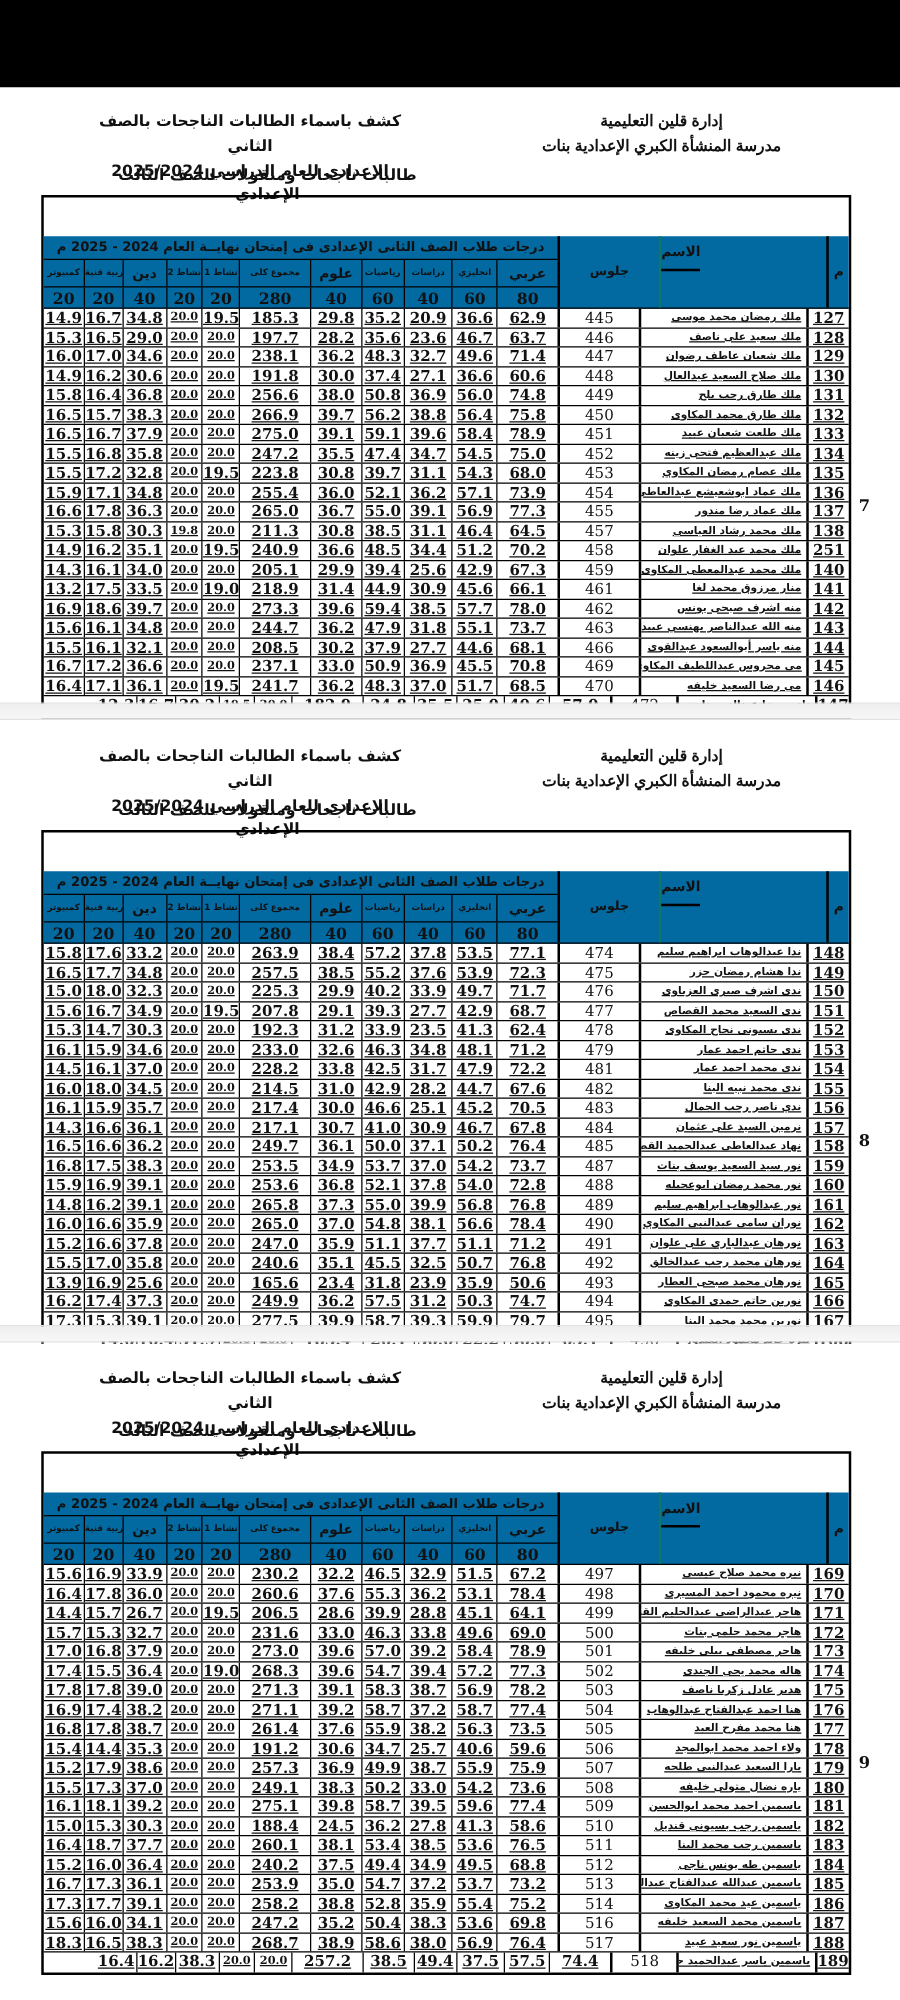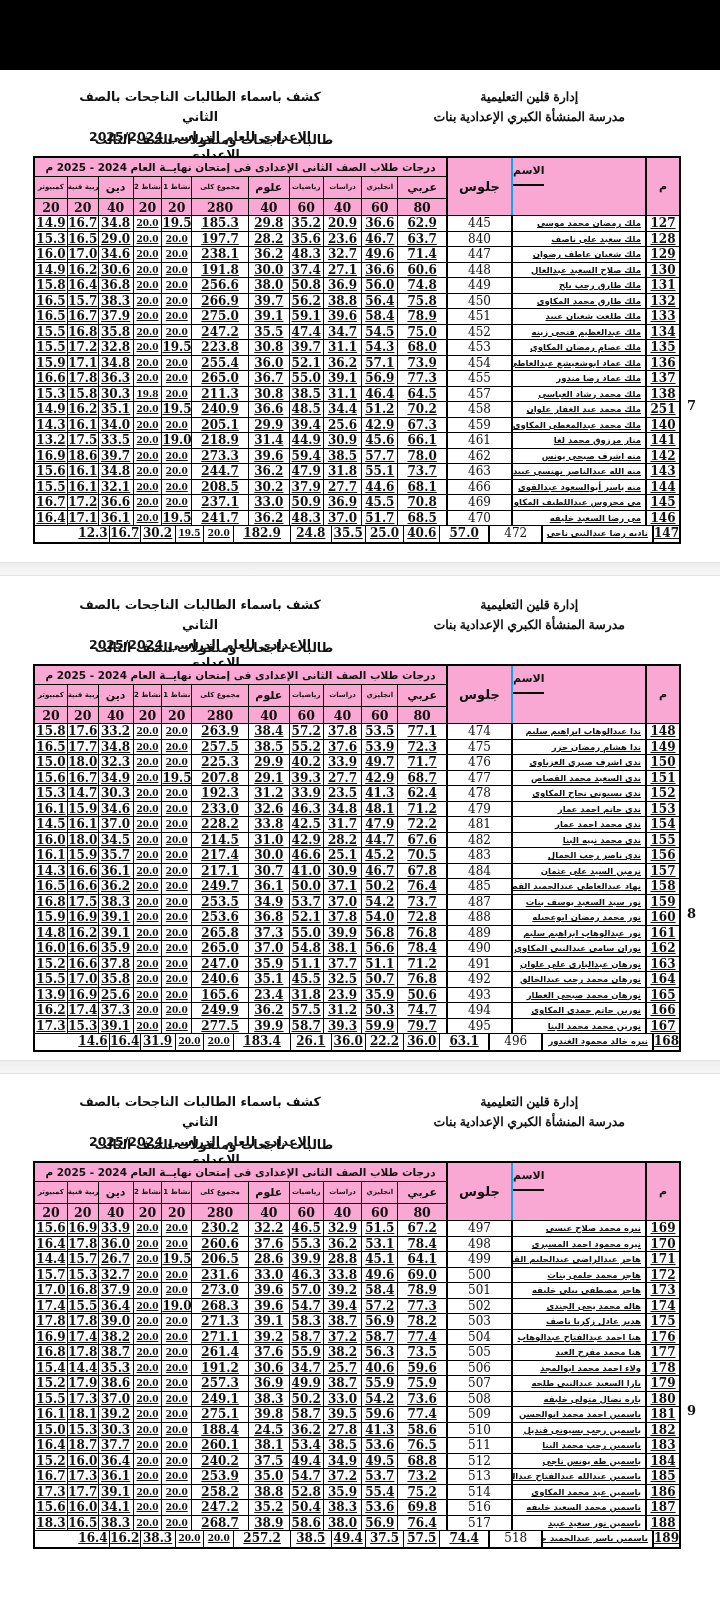--- a/index.html
+++ b/index.html
@@ -5,31 +5,31 @@
   * { box-sizing: border-box; margin: 0; padding: 0; }
   html, body { width: 720px; height: 1600px; background: #ffffff; overflow: hidden; }
   body { font-family: "DejaVu Serif", serif; color: #111; position: relative; }
   .topbar { position: absolute; left: 0; top: 0; width: 720px; height: 70px; background: #000; }
   .sep { position: absolute; left: 0; width: 720px; height: 14px; background: linear-gradient(#eeeeee, #f7f7f7); border-top: 1px solid #e2e2e2; border-bottom: 1px solid #e2e2e2; }
   .page { position: absolute; left: 0; width: 720px; background: #fff; }
   .hdr-right { position: absolute; right: 95px; text-align: center; font-family: Liberation Sans, sans-serif; font-weight: bold; font-size: 12.5px; line-height: 20px; direction: rtl; }
   .hdr-left { position: absolute; left: 60px; width: 280px; text-align: center; font-family: "DejaVu Sans", sans-serif; font-weight: bold; font-size: 12.5px; line-height: 20px; direction: rtl; }
   .hdr-sub { position: absolute; left: 74px; width: 280px; text-align: center; font-family: "DejaVu Sans", sans-serif; font-weight: bold; font-size: 12.5px; direction: rtl; }
   .grid { position: absolute; left: 33px; width: 648px; border: 2px solid #000; direction: ltr; }
-  .thead { display: flex; background: #f9a8d4; border-bottom: 1px solid #000; height: 58px; }
+  .thead { display: flex; background: #0369a1; border-bottom: 1px solid #000; height: 58px; margin-top: 31px; }
   .thead .scores-h { width: 413px; border-right: 2px solid #000; display: flex; flex-direction: column; }
   .thead .title-row { height: 20px; font-family: "DejaVu Sans", sans-serif; font-weight: bold; font-size: 10.5px; text-align: center; direction: rtl; border-bottom: 1px solid #000; line-height: 19px; white-space: nowrap; overflow: hidden; }
   .thead .subj-row { display: flex; height: 22px; border-bottom: 1px solid #000; }
   .thead .max-row { display: flex; height: 16px; }
   .cell { border-right: 1px solid #000; text-align: center; overflow: hidden; white-space: nowrap; }
   .cell:last-child { border-right: none; }
   .subj-row .cell { font-family: "DejaVu Sans", sans-serif; font-size: 7px; line-height: 21px; font-weight: bold; }
   .subj-row .cell.big { font-size: 11px; }
   .max-row .cell { font-family: "DejaVu Serif", serif; font-weight: bold; font-size: 12.5px; line-height: 18px; }
-  .seat-h { width: 65px; border-right: 2px solid #0ea5e9; font-family: "DejaVu Sans", sans-serif; font-weight: bold; font-size: 13px; display: flex; align-items: center; justify-content: center; }
+  .seat-h { width: 81px; border-right: 2px solid #0f766e; font-family: "DejaVu Sans", sans-serif; font-weight: bold; font-size: 10px; display: flex; align-items: center; justify-content: center; }
   .name-h { width: 134px; border-right: 2px solid #000; display: flex; flex-direction: row; }
   .name-h .nm-top { height: 28px; border-bottom: 2px solid #000; font-family: "DejaVu Sans", sans-serif; font-weight: bold; font-size: 11px; text-align: center; line-height: 26px; }
   .num-h { flex: 1; font-family: "DejaVu Sans", sans-serif; font-weight: bold; font-size: 11px; display: flex; align-items: center; justify-content: center; }
   .row { display: flex; height: 15.5px; border-bottom: 1px solid #000; }
   .row:last-child { border-bottom: none; padding-left: 42px; }
   .row .cell { font-family: "DejaVu Serif", serif; font-weight: bold; font-size: 12px; line-height: 15px; text-decoration: underline; }
   .row .cell.sm { font-size: 9px; }
   .row .seat { width: 65px; border-right: 2px solid #000; font-family: "DejaVu Serif", serif; font-size: 12px; line-height: 15px; text-align: center; }
   .row .name { width: 134px; border-right: 2px solid #000; font-family: "DejaVu Sans", sans-serif; font-weight: bold; font-size: 8.5px; line-height: 15px; text-align: right; padding-right: 4px; direction: rtl; white-space: nowrap; overflow: hidden; text-decoration: underline; }
   .row .num { flex: 1; font-family: "DejaVu Serif", serif; font-weight: bold; font-size: 12px; line-height: 15px; text-align: center; text-decoration: underline; }
@@ -118,21 +118,21 @@
               <div class="cell w-rel">29.0</div>
               <div class="cell w-a2 sm">20.0</div>
               <div class="cell w-a1 sm">20.0</div>
               <div class="cell w-tot">197.7</div>
               <div class="cell w-sci">28.2</div>
               <div class="cell w-math">35.6</div>
               <div class="cell w-soc">23.6</div>
               <div class="cell w-eng">46.7</div>
               <div class="cell w-ar">63.7</div>
             </div>
-            <div class="seat">840</div>
+            <div class="seat">446</div>
             <div class="name">ملك سعيد على ناصف</div>
             <div class="num">128</div>
           </div>
           <div class="row">
             <div class="scores">
               <div class="cell w-comp">16.0</div>
               <div class="cell w-art">17.0</div>
               <div class="cell w-rel">34.6</div>
               <div class="cell w-a2 sm">20.0</div>
               <div class="cell w-a1 sm">20.0</div>

